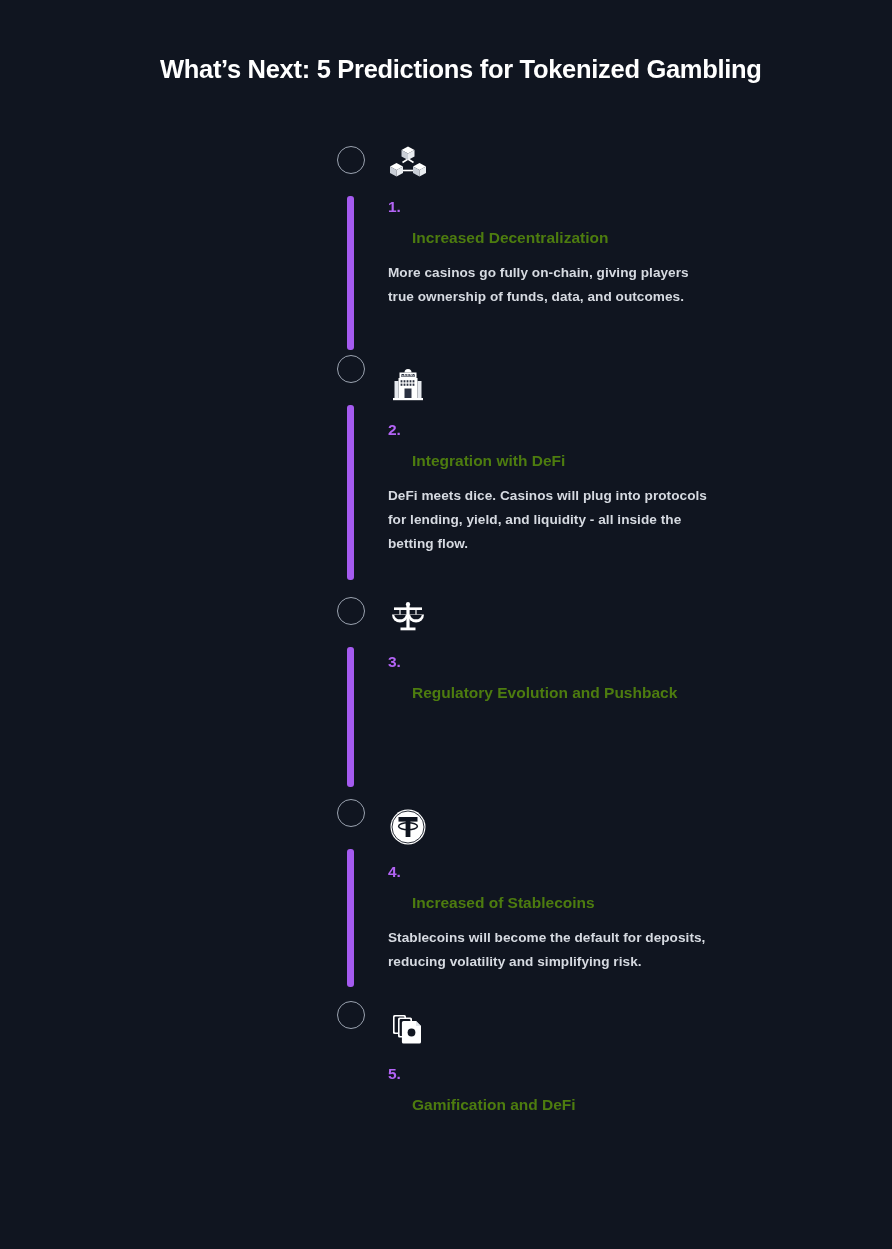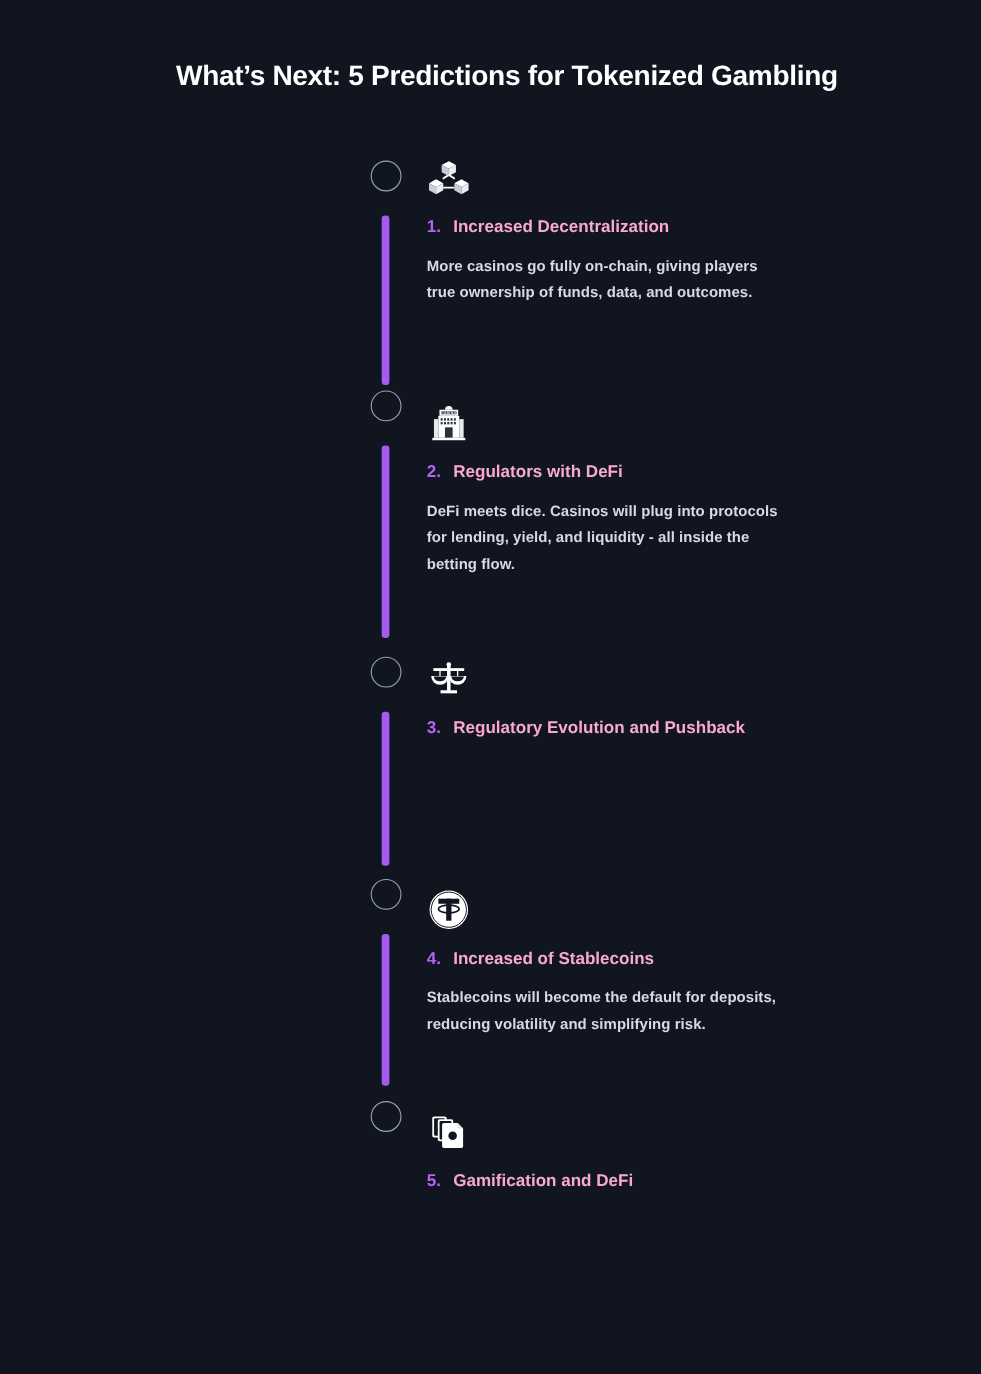--- a/index.html
+++ b/index.html
@@ -95,21 +95,22 @@
   }
 
   .tl-num {
     flex: 0 0 auto;
     width: 24px;
     color: #b364f5;
   }
 
   .tl-name {
     flex: 1 1 auto;
-    color: #f9a8d4;
+    color: #4d7c0f;
+    margin-top: 31px;
   }
 
   .tl-desc {
     margin-top: 14px;
     font-size: 13.6px;
     font-weight: 700;
     color: #d6dae1;
     line-height: 24px;
     letter-spacing: 0.05px;
   }
@@ -191,21 +192,21 @@
               <rect x="24.6" y="18.6" width="1.8" height="2.2"></rect>
             </g>
 
             <rect x="16.5" y="23.5" width="7" height="9.5" fill="#2a3040"></rect>
 
             <rect x="5" y="33" width="30" height="2.2" fill="#ffffff"></rect>
           </svg>
         </span>
         <div class="tl-heading">
           <span class="tl-num">2.</span>
-          <span class="tl-name">Regulators with DeFi</span>
+          <span class="tl-name">Integration with DeFi</span>
         </div>
         <p class="tl-desc">DeFi meets dice. Casinos will plug into protocols for lending, yield, and liquidity - all inside the betting flow.</p>
       </div>
     </div>
 
     <div class="tl-item" style="top:597px;">
       <div class="tl-marker" style="top:0px;"></div>
       <div class="tl-line" style="top:50px; height:140px;"></div>
       <div class="tl-content" style="top:0px;">
         <span class="tl-icon">

